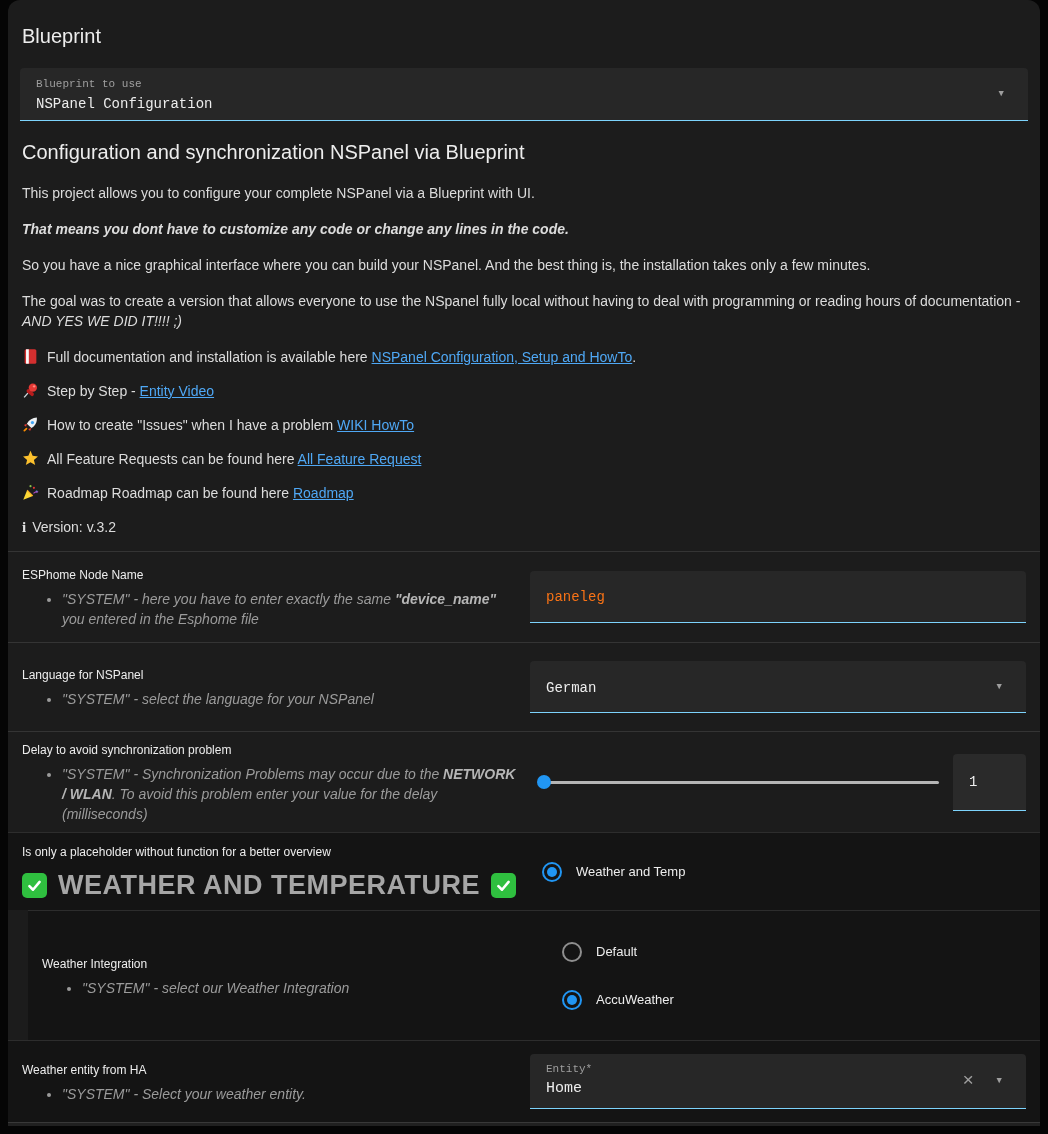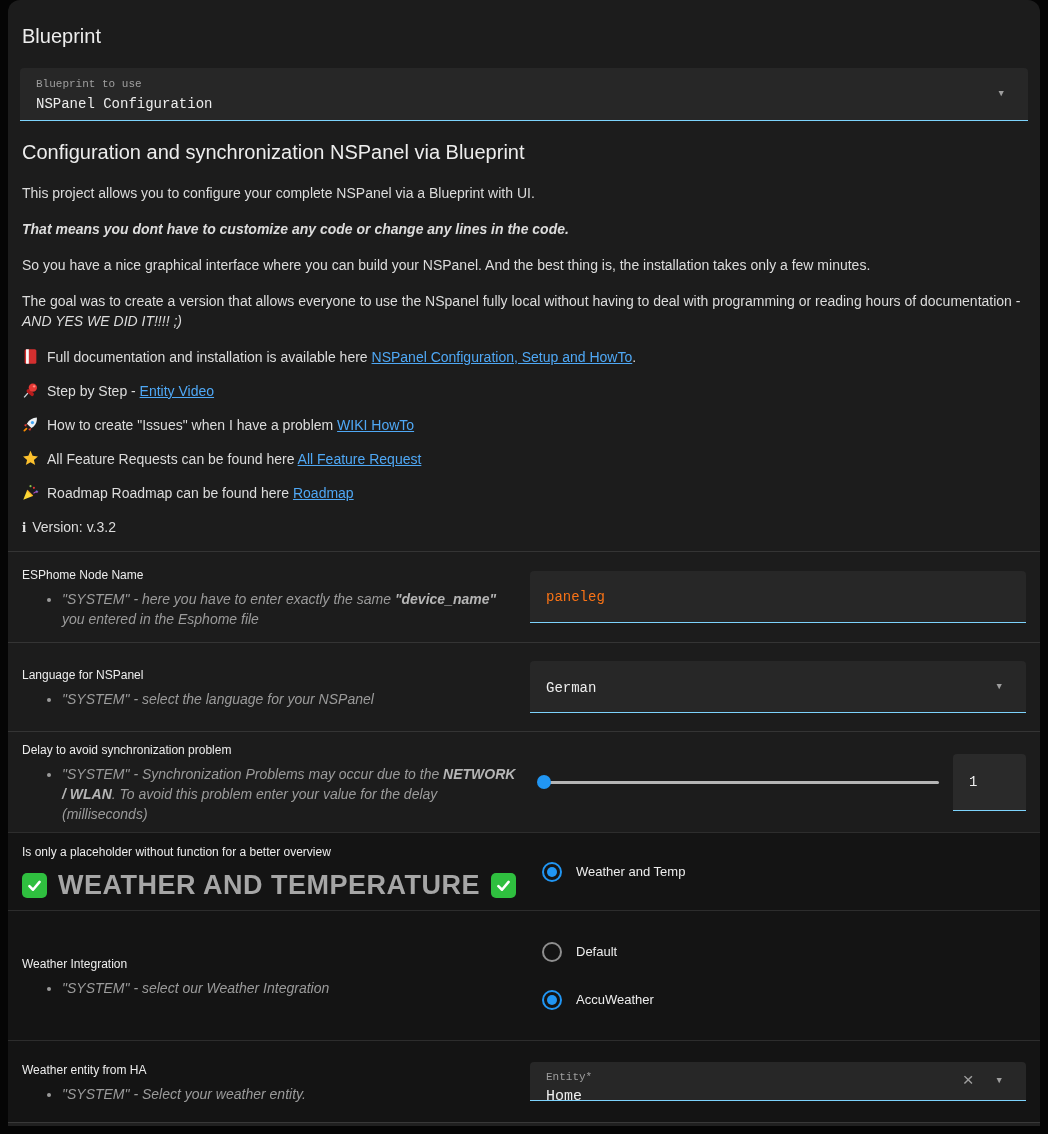--- a/index.html
+++ b/index.html
@@ -79,21 +79,21 @@
   .radio-item { display:flex; align-items:center; gap:14px; padding-left:12px; cursor:pointer; }
   .radio-stack { gap:28px; }
   .radio {
     width:20px; height:20px; border-radius:50%; border:2px solid #8f8f8f;
     position:relative; flex-shrink:0;
   }
   .radio--on { border-color:#2196f3; }
   .radio--on::after { content:''; position:absolute; inset:3px; border-radius:50%; background:#2196f3; }
   .radio-label { font-size:13px; color:#ededed; }
 
-  .entity-field { height:39px; padding:8px 90px 0 16px; cursor:pointer; }
+  .entity-field { height:55px; padding:8px 90px 0 16px; cursor:pointer; }
   .entity-x { position:absolute; right:52px; top:50%; transform:translateY(-50%); font-size:19px; color:#9e9e9e; cursor:pointer; }
   .bottom-strip { height:8px; background:#202020; border-top:1px solid rgba(255,255,255,.11); }
 </style>
 </head>
 <body>
 
 <div class="card">
 
   <div class="card-title">Blueprint</div>
 
@@ -219,21 +219,21 @@
       </div>
     </div>
     <div class="row-right">
       <div class="radio-item">
         <span class="radio radio--on"></span>
         <span class="radio-label">Weather and Temp</span>
       </div>
     </div>
   </div>
 
-  <div class="row row--dark" style="min-height:130px;">
+  <div class="row row--dark" style="min-height:130px;margin-left:20px;">
     <div class="row-left">
       <div class="row-label">Weather Integration</div>
       <ul class="row-desc">
         <li>"SYSTEM" - select our Weather Integration</li>
       </ul>
     </div>
     <div class="row-right radio-stack">
       <div class="radio-item">
         <span class="radio"></span>
         <span class="radio-label">Default</span>

